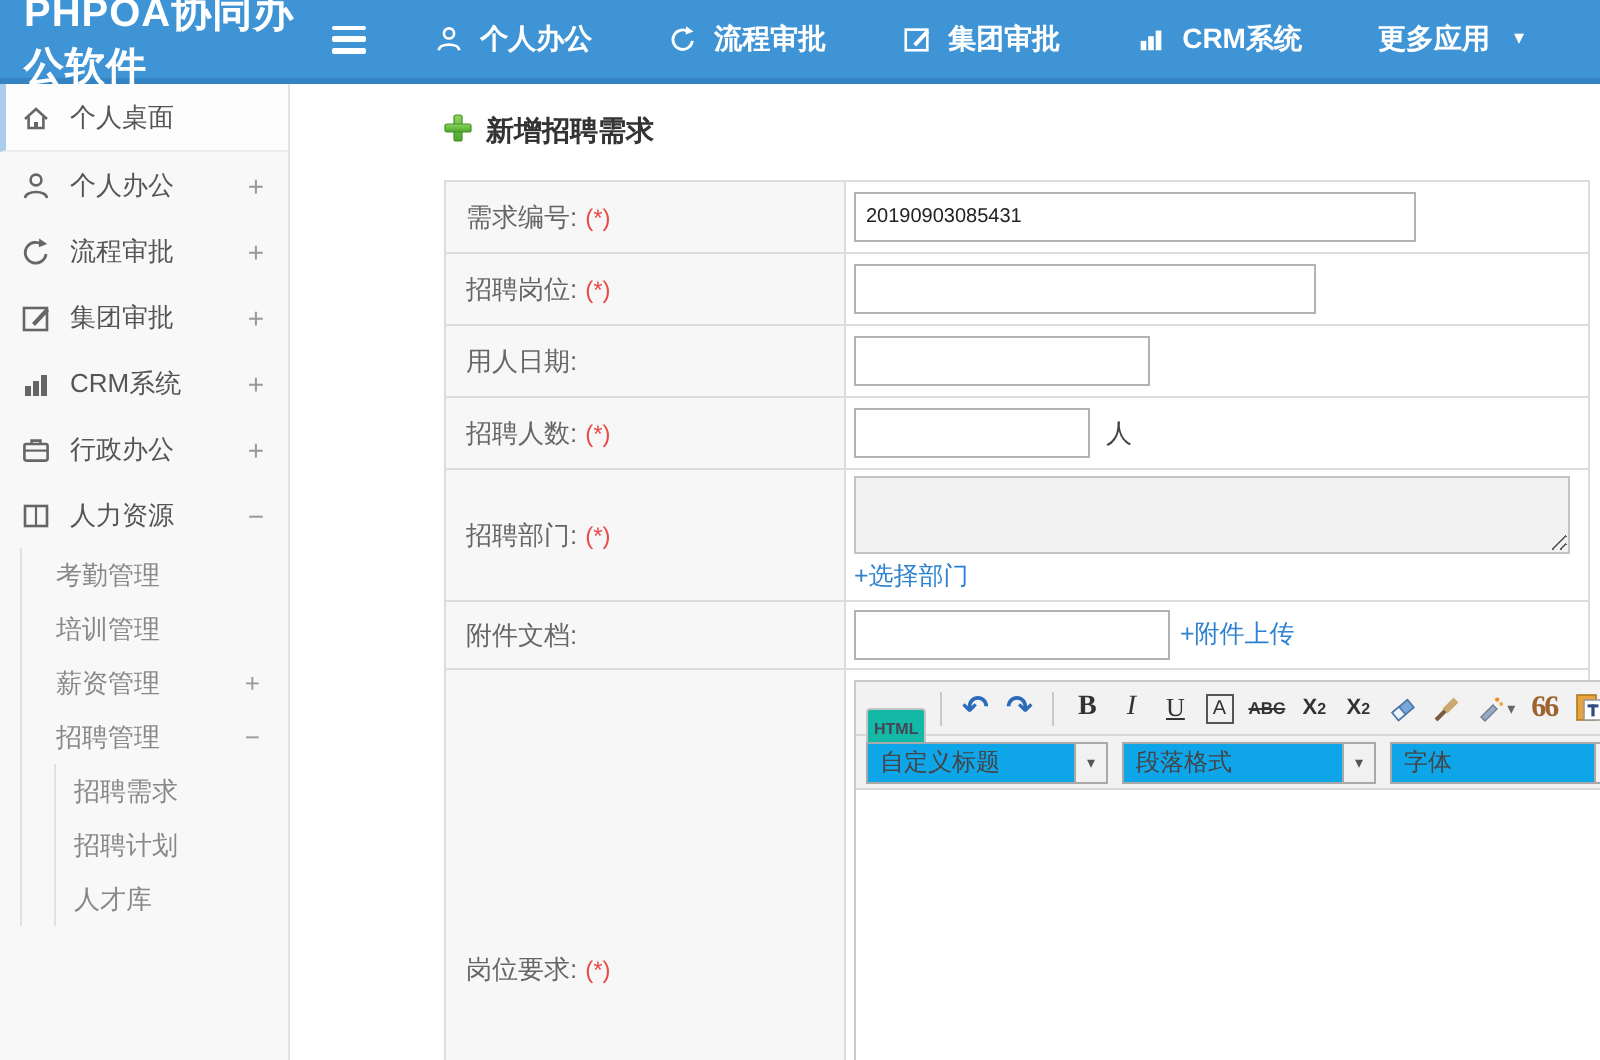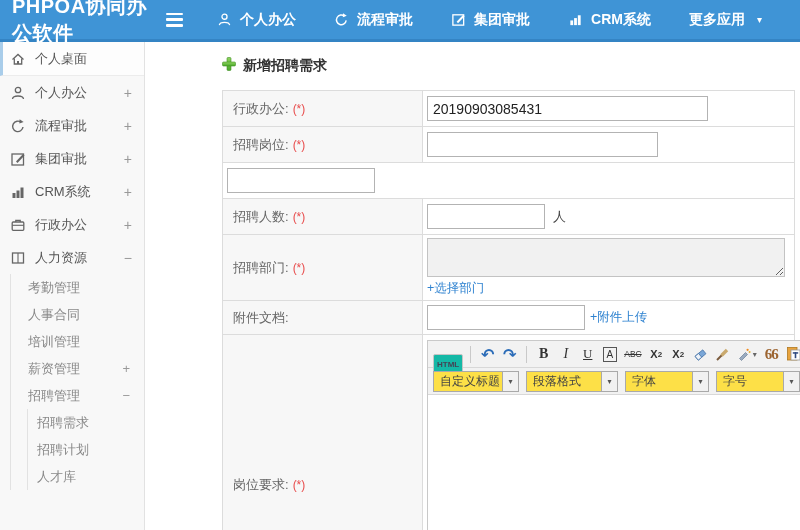--- a/index.html
+++ b/index.html
@@ -43,21 +43,21 @@
   .frow { display:flex; border-bottom:1px solid #dcdcdc; }
   .frow:last-child { border-bottom:none; }
   .cell-label { width:200px; flex:none; background:#f7f7f7; border-right:1px solid #dcdcdc;
     padding-left:10px; display:flex; align-items:center; color:#666; font-size:13px; }
   .cell-value { flex:1; padding:3px 0 3px 4px; display:flex; align-items:center; overflow:visible; }
   .req { color:#e84c4c; margin-left:4px; font-size:12px; }
   .h36 { height:36px; } .h66 { height:66px; } .h34 { height:34px; }
   .frow-editor { height:300px; }
   .frow-editor .cell-label { align-items:center; }
 
-  input.fld { border:1px solid #b3b3b3; height:25px; font-size:14px; color:#222;
+  input.fld { border:1px solid #b3b3b3; height:25px; font-size:10px; color:#222;
     padding:0 5px; background:#fff; font-family:inherit; }
   .w280{width:281px;height:27px;} .w230{width:231px;height:27px;} .w148{width:148px;} .w118{width:118px;} .w158{width:158px;}
   .suffix { margin-left:8px; font-size:13px; color:#444; }
   .col { flex-direction:column; align-items:flex-start; justify-content:center; gap:3px; }
   textarea.dept { width:358px; height:46px; background:#f1f1f1; border:1px solid #c3c3c3;
     resize:both; font-family:inherit; }
   a.blink { color:#2e82d0; font-size:12.5px; text-decoration:none; cursor:pointer; }
 
   
   .editor { position:relative; width:600px; border:1px solid #c9c9c9; background:#fff; align-self:flex-start; margin-top:2px; }
@@ -65,26 +65,26 @@
     display:flex; align-items:center; padding:0 5px; gap:3px; }
   .tbtn { height:21px; min-width:19px; padding:0 2px; display:flex; align-items:center;
     justify-content:center; font-size:13px; color:#333; cursor:pointer; border-radius:2px; }
   .tsep { width:1px; height:17px; background:#c9c9c9; margin:0 4px; flex:none; }
   .t-html { font-size:8px; font-weight:bold; color:#445; border:1px solid #c5c5c5; background:#14b8a6; padding:0 3px;margin-top:20px; }
   .t-undo,.t-redo { color:#2b6cb8; font-size:16px; font-weight:bold; }
   .t-b { font-family:"Liberation Serif","DejaVu Serif",serif; font-weight:bold; font-size:14px; }
   .t-i { font-family:"Liberation Serif","DejaVu Serif",serif; font-style:italic; font-size:14px; }
   .t-u { font-family:"Liberation Serif","DejaVu Serif",serif; text-decoration:underline; font-size:13px; }
   .t-abox span { border:1px solid #555; font-size:10px; padding:0 2.5px; line-height:13px; }
-  .t-abc { font-size:8.5px; font-weight:normal; text-decoration:line-through; }
+  .t-abc { font-size:8.5px; font-weight:bold; text-decoration:line-through; }
   .t-sup,.t-sub { font-size:11px; font-weight:bold; }
   .t-sup sup,.t-sub sub { font-size:8px; }
   .t-quote { font-family:"Liberation Serif","DejaVu Serif",serif; font-weight:900; color:#9c6430; font-size:15px; letter-spacing:-1px; }
   .mini-caret { font-size:8px; color:#666; margin-left:2px; }
-  .sel { height:21px; background:#fde047; border:1px solid #a9a9a9; display:flex; align-items:center; margin-right:4px; cursor:pointer; }
+  .sel { height:21px; background:#0ea5e9; border:1px solid #a9a9a9; display:flex; align-items:center; margin-right:4px; cursor:pointer;gap:35px; }
   .sel .txt { padding:0 6px; font-size:12px; color:#444; white-space:nowrap; }
   .sel .arrow { width:16px; height:100%; border-left:1px solid #a9a9a9; background:#f1f1f1;
     display:flex; align-items:center; justify-content:center; font-size:8px; color:#555; }
   .s86 .txt{width:68px;} .s92 .txt{width:74px;} .s84 .txt{width:66px;}
   .edit-area { height:200px; background:#fff; }
 </style>
 </head>
 <body>
 
 <div class="topbar">
@@ -194,23 +194,20 @@
     <span class="sicon"><svg width="16" height="16" viewBox="0 0 16 16">
           <rect x="2.5" y="3" width="11" height="10" fill="none" stroke="#666" stroke-width="1.3"></rect>
           <line x1="8" y1="3" x2="8" y2="13" stroke="#666" stroke-width="1.1"></line>
         </svg></span>
     <span>人力资源</span>
     <span class="toggle">−</span>
   </div>
   <div class="sub-list">
     <div class="sub-item">
       <span>考勤管理</span>
-    </div>
-    <div class="sub-item">
-      <span>人事合同</span>
     </div>
     <div class="sub-item">
       <span>培训管理</span>
     </div>
     <div class="sub-item">
       <span>薪资管理</span>
       <span class="toggle">+</span>
     </div>
     <div class="sub-item">
       <span>招聘管理</span>
@@ -242,39 +239,42 @@
           <rect x="5" y="0.5" width="4" height="13" rx="1" fill="url(#g)" stroke="#3f9023" stroke-width="0.6"></rect>
           <rect x="0.5" y="5" width="13" height="4" rx="1" fill="url(#g)" stroke="#3f9023" stroke-width="0.6"></rect>
         </svg></span>
     <span class="title-text">新增招聘需求</span>
   </div>
 
   <div class="form-table">
 
     <div class="frow h36">
       <div class="cell-label">
-        <span>行政办公:</span>
+        <span>需求编号:</span>
         <span class="req">(*)</span>
       </div>
       <div class="cell-value">
         <input class="fld w280" value="20190903085431" style="">
       </div>
     </div>
 
     <div class="frow h36">
       <div class="cell-label">
         <span>招聘岗位:</span>
         <span class="req">(*)</span>
       </div>
       <div class="cell-value">
         <input class="fld w230" style="">
       </div>
     </div>
 
     <div class="frow h36">
+      <div class="cell-label">
+        <span>用人日期:</span>
+      </div>
       <div class="cell-value">
         <input class="fld w148" style="">
       </div>
     </div>
 
     <div class="frow h36">
       <div class="cell-label">
         <span>招聘人数:</span>
         <span class="req">(*)</span>
       </div>

